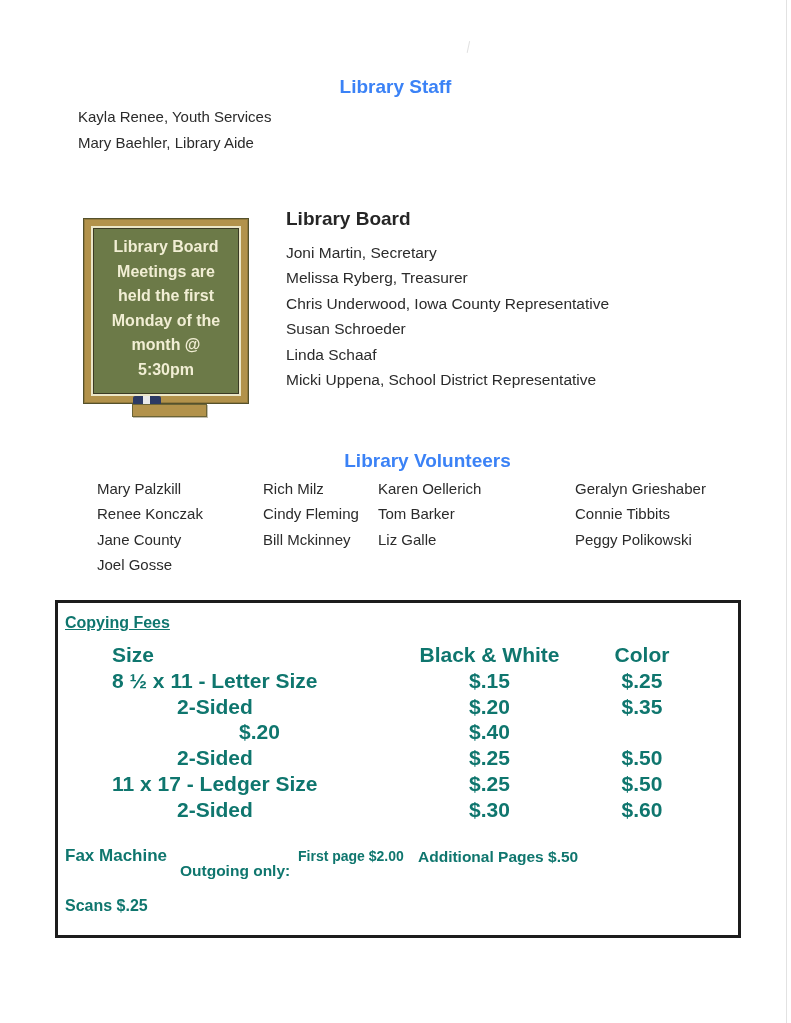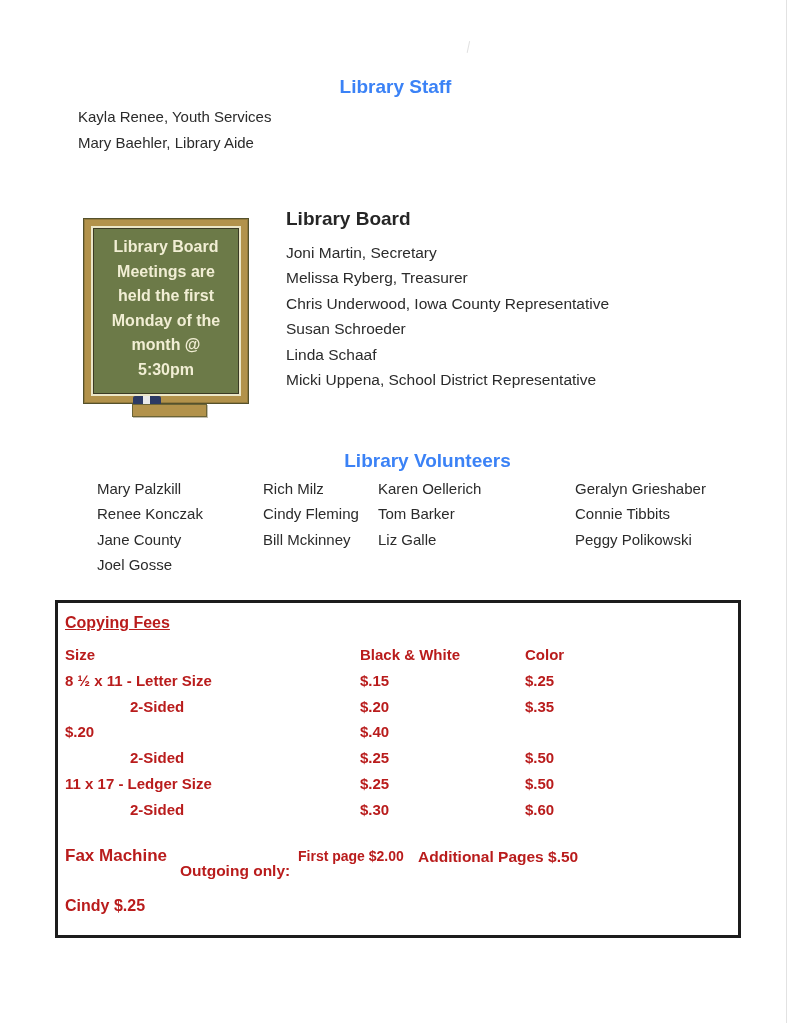--- a/index.html
+++ b/index.html
@@ -78,25 +78,25 @@
   .vc3 { left: 378px; }
   .vc4 { left: 527px; margin-left: 48px; }
 
   
   .fees-box {
     position: absolute; left: 55px; top: 600px;
     width: 686px; height: 338px; box-sizing: border-box;
     border: 3px solid var(--box-border, #1c1c1c);
     padding: 9px 0 0 7px;
     font-weight: bold;
-    color: #b91c1c;
+    color: #0f766e;
   }
   .fees-title { font-size: 16px; line-height: 22px; text-decoration: underline; margin-bottom: 8px; }
-  .fee-row { display: grid; grid-template-columns: 295px 165px 140px; font-size: 15px; line-height: 25.8px; }
-  .fee-bw, .fee-color { text-align: left; }
+  .fee-row { display: grid; grid-template-columns: 295px 165px 140px; font-size: 21px; line-height: 25.8px; margin-left: 47px; }
+  .fee-bw, .fee-color { text-align: center; }
   .fee-label.indent { padding-left: 65px; }
   .fax-row { position: absolute; left: 0; top: 243px; width: 100%; height: 24px; text-align: right; }
   .fax-label { position: absolute; left: 7px; top: 0; font-size: 17px; white-space: nowrap; }
   .fax-note { position: absolute; left: 122px; top: 16px; font-size: 15.5px; white-space: nowrap; }
   .fax-first { position: absolute; left: 240px; top: 2px; font-size: 14px; white-space: nowrap; }
   .fax-add { position: absolute; left: 360px; top: 2px; font-size: 15.5px; white-space: nowrap; }
   .scans-line { position: absolute; left: 7px; top: 294px; font-size: 16px; }
 
   
   .scan-edge { position: absolute; top: 0; right: 4px; width: 1px; height: 100%; background: #e2e2e2; }
@@ -206,16 +206,16 @@
       <div class="fee-color">$.60</div>
     </div>
 
     <div class="fax-row">
       <span class="fax-label">Fax Machine</span>
       <span class="fax-note">Outgoing only:</span>
       <span class="fax-first">First page $2.00</span>
       <span class="fax-add">Additional Pages $.50</span>
     </div>
 
-    <div class="scans-line">Cindy $.25</div>
+    <div class="scans-line">Scans $.25</div>
   </div>
 
 </div>
 
 </body></html>

